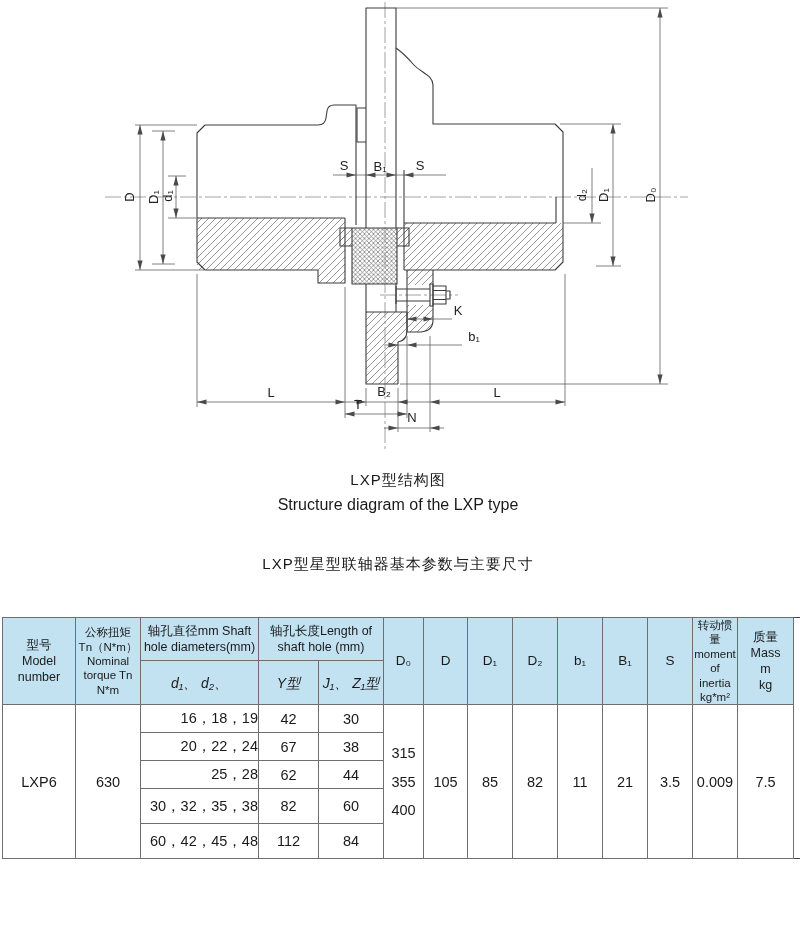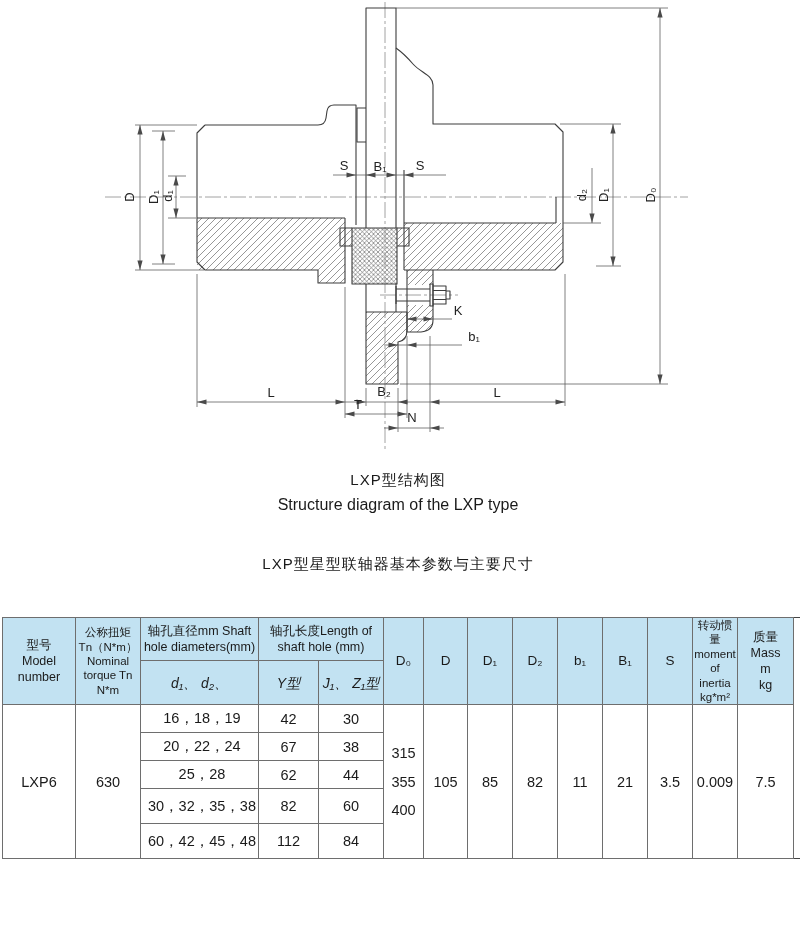--- a/index.html
+++ b/index.html
@@ -12,21 +12,21 @@
   .ttl-zh{top:544px;font-size:15px;letter-spacing:1px;margin-top:11px;}
   .ttl-en{top:591px;font-size:16px;}
   table.params{position:absolute;top:617px;left:2px;border-collapse:collapse;table-layout:fixed;width:795px;}
   table.params th, table.params td{border:1px solid #6e6e6e;text-align:center;vertical-align:middle;white-space:pre-line;padding:0;font-weight:normal;overflow:hidden;}
   table.params{border:1px solid #444;}
   thead th{background:#c2e2f2;font-size:12.5px;line-height:1.3;}
   thead th.small{font-size:11.5px;line-height:1.25;}
   thead th.dimh{font-size:13.5px;}
   thead th.subh{font-size:14px;font-style:italic;}
   tbody td{font-size:14.5px;background:#fff;}
-  tbody td.dia{text-align:center;padding-left:5px;}
+  tbody td.dia{text-align:right;padding-left:5px;}
   tbody td.d0c{line-height:1.95;margin-top:46px;}
   tr.h1{height:42px;} tr.h2{height:43px;}
   tr.r{height:28px;} tr.rt{height:35px;}
 </style>
 </head>
 <body>
 
 <div class="page">
 
   <svg width="800" height="460" viewBox="0 0 800 460">

